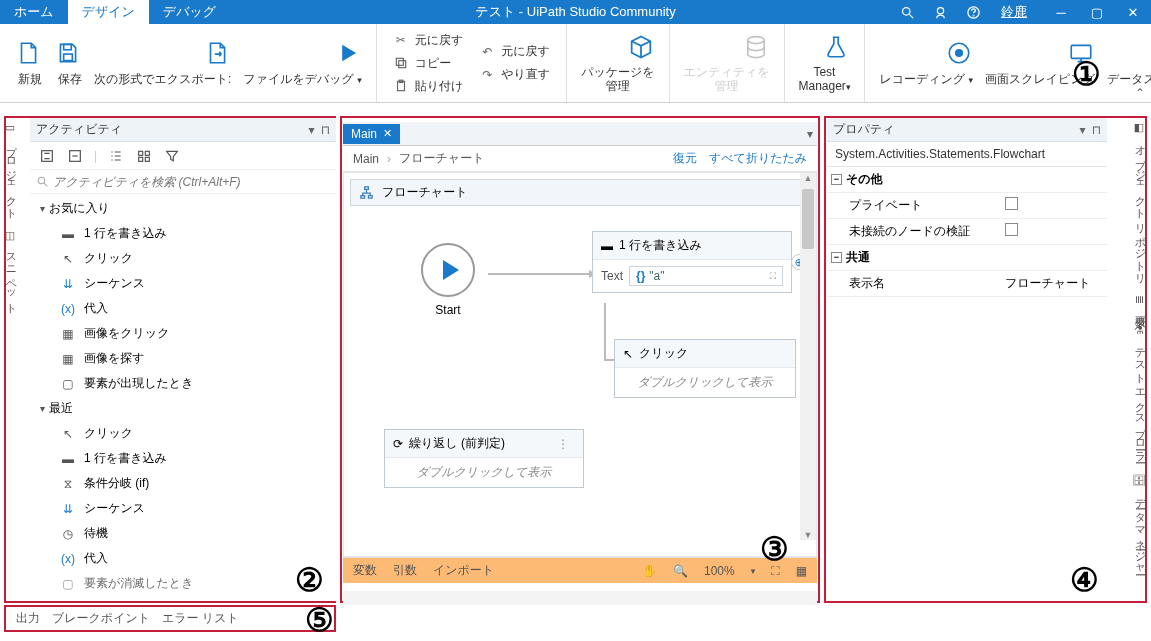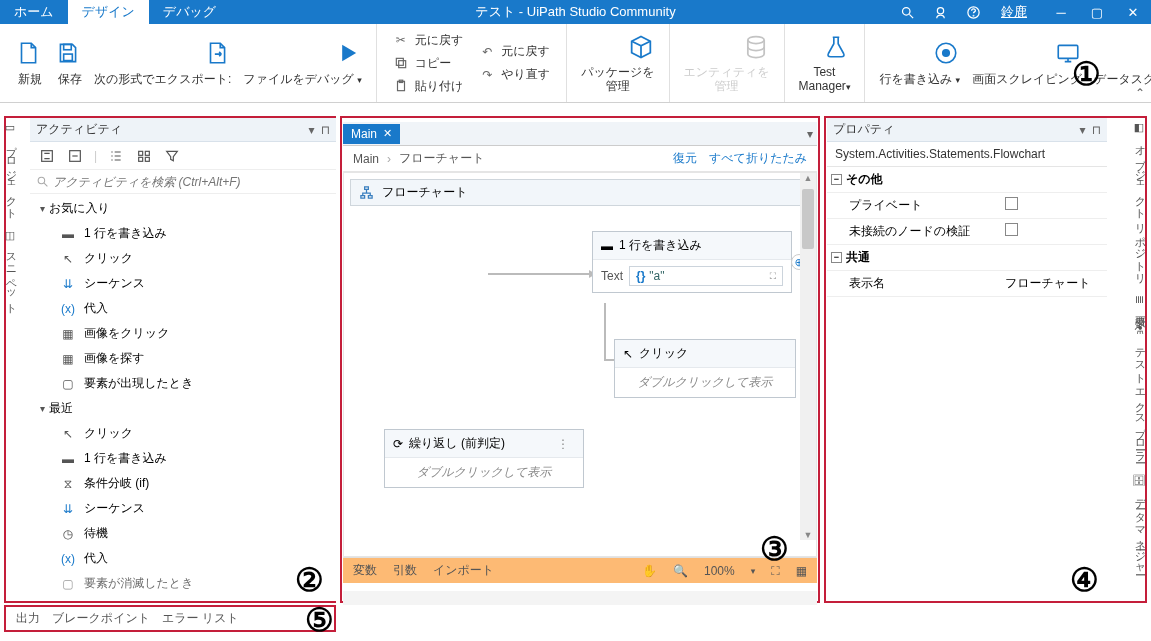--- a/index.html
+++ b/index.html
@@ -286,21 +286,21 @@
       </div>
     </div>
     <div class="ribbon-group">
       <div class="ribbon-item-lg">
         <span class="icon">
             <svg width="26" height="26" viewBox="0 0 24 24" fill="none" stroke="#1979ca" stroke-width="1.5">
               <circle cx="12" cy="12" r="9"></circle>
               <circle cx="12" cy="12" r="3" fill="#1979ca"></circle>
             </svg>
           </span>
-        <span class="label"><span>行を書き込み</span> <span style="font-size:9px;">▾</span></span>
+        <span class="label"><span>レコーディング</span> <span style="font-size:9px;">▾</span></span>
       </div>
       <div class="ribbon-item-lg">
         <span class="icon">
             <svg width="28" height="26" viewBox="0 0 24 24" fill="none" stroke="#1979ca" stroke-width="1.5">
               <rect x="3" y="5" width="18" height="12" rx="1"></rect>
               <path d="M9 20h6M12 17v3"></path>
             </svg>
           </span>
         <span class="label">画面スクレイピング</span>
       </div>
@@ -489,20 +489,26 @@
             <svg width="15" height="15" viewBox="0 0 24 24" fill="none" stroke="#3a7fbf" stroke-width="2">
               <rect x="9" y="3" width="6" height="4"></rect>
               <rect x="3" y="17" width="6" height="4"></rect>
               <rect x="15" y="17" width="6" height="4"></rect>
               <path d="M12 7v6M12 13H6v4M12 13h6v4"></path>
             </svg>
           </span>
         <span>フローチャート</span>
       </div>
 
+      <div class="start-node">
+        <div class="start-circle">
+            <div class="tri"></div>
+          </div>
+        <div>Start</div>
+      </div>
 
       <div class="arrow a1"></div>
 
       <div class="activity-box writeline-box">
         <div class="activity-hdr">
           <span>▬</span>
           <span>1 行を書き込み</span>
         </div>
         <div class="writeline-body">
           <span class="lbl">Text</span>

